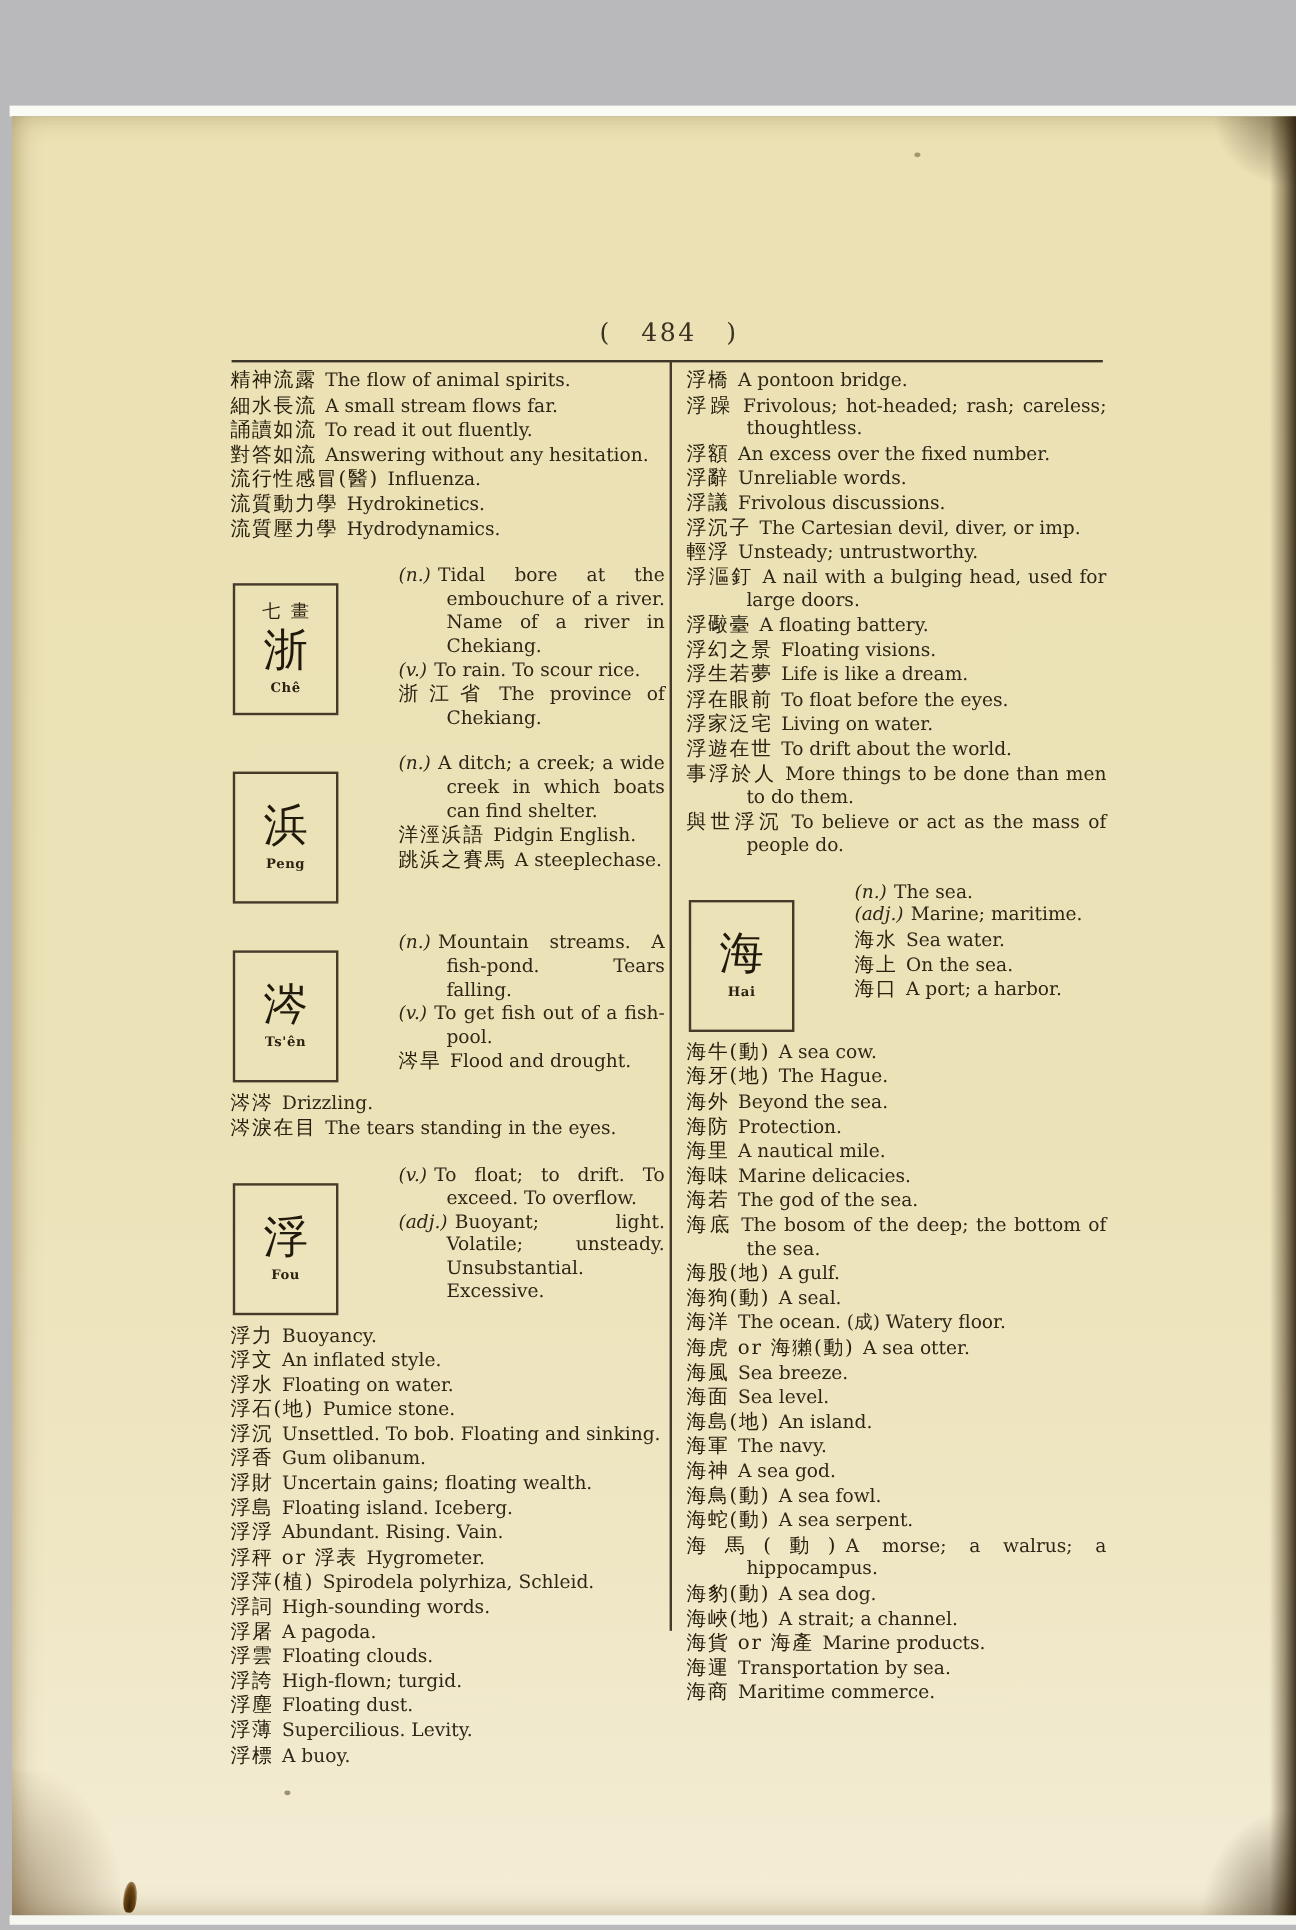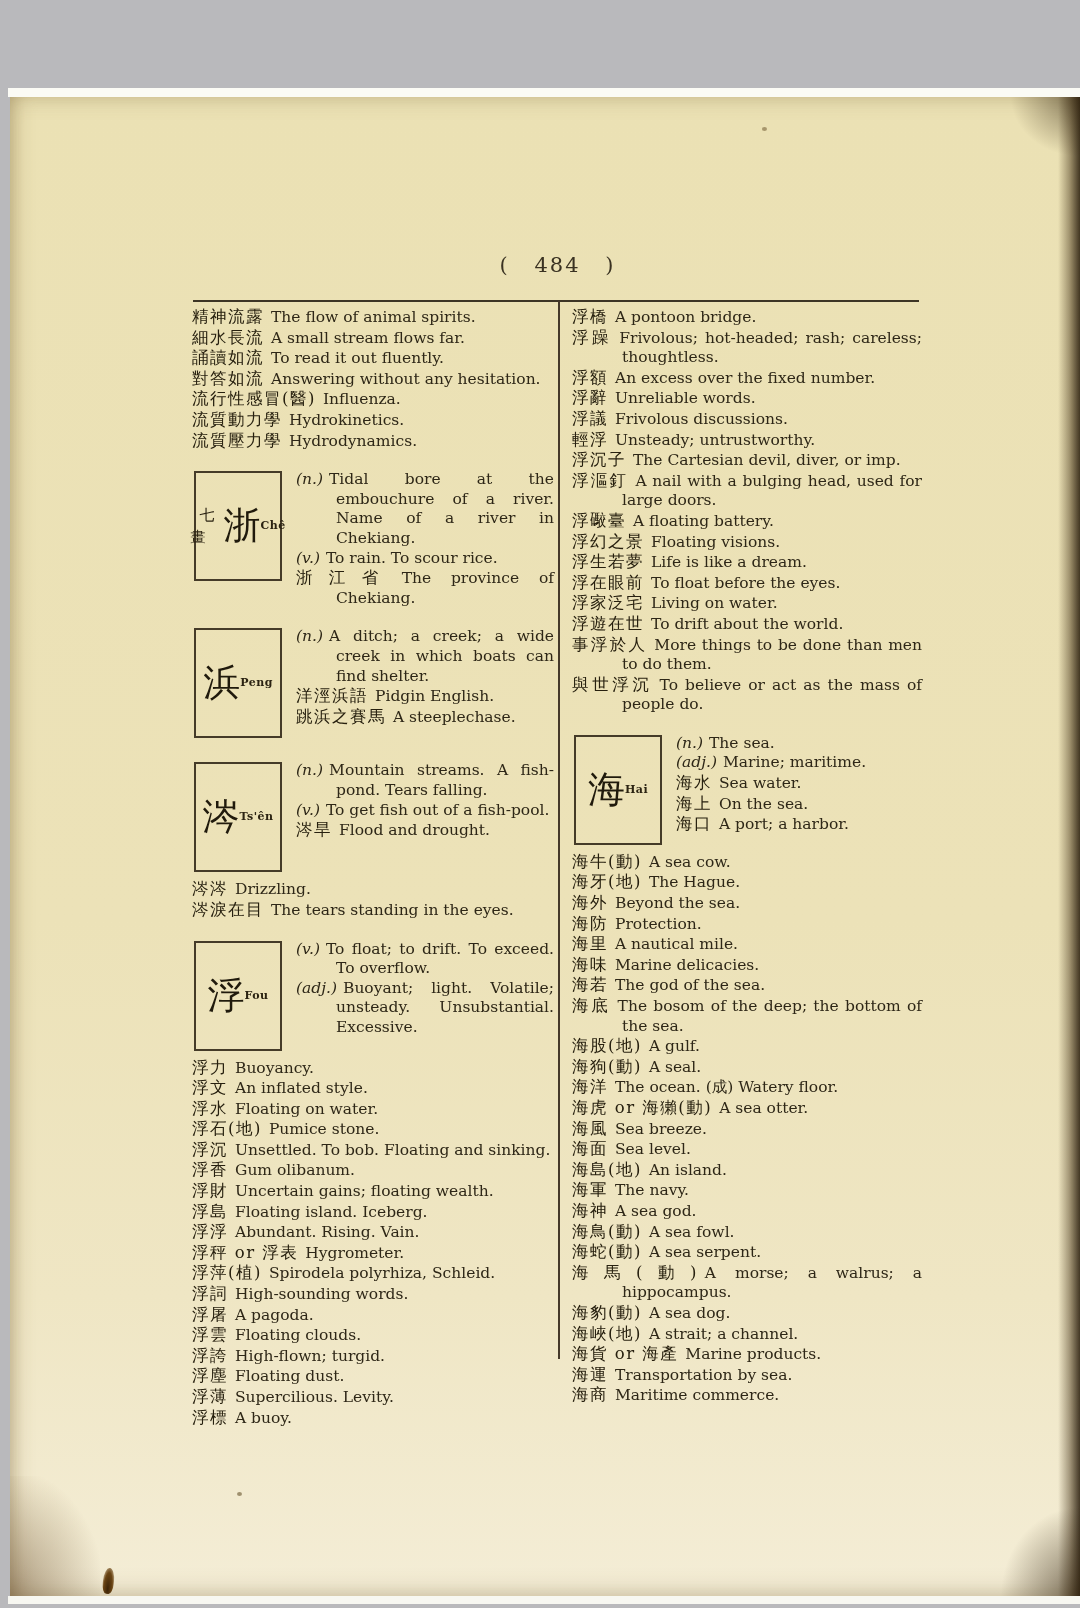--- a/index.html
+++ b/index.html
@@ -36,21 +36,21 @@
   }
   .ink-blob{
     position:absolute;left:93px;bottom:2px;width:11px;height:26px;
     background:radial-gradient(ellipse at 50% 80%,#3c2407 0%,#6b4514 55%,rgba(107,69,20,0) 100%);
     border-radius:50% 50% 40% 40%;transform:rotate(6deg);
   }
   .speck-1{position:absolute;left:227px;top:1395px;width:5px;height:4px;background:rgba(90,70,30,0.55);border-radius:50%;}
   .speck-2{position:absolute;left:752px;top:30px;width:5px;height:4px;background:rgba(100,75,35,0.5);border-radius:50%;}
 
   .page-number{
-    position:absolute;left:185px;width:725px;top:156px;
+    position:absolute;left:185px;width:725px;top:168px;
     text-align:center;font-size:21px;color:#3a3222;word-spacing:16px;letter-spacing:2px;
   }
   .header-rule{
     position:absolute;left:183px;width:726px;top:203px;height:2px;
     background:#3d3525;
   }
   .column-divider{
     position:absolute;left:548px;top:204px;height:1058px;width:2px;
     background:#45392a;
   }
@@ -62,28 +62,28 @@
   }
   .column.left{left:182px;width:362px;}
   .column.right{left:562px;width:350px;}
 
   .dict-line{padding-left:50px;text-indent:-50px;}
   .zh{font-size:16.5px;letter-spacing:1.5px;margin-right:7px;color:#27200f;}
   .en-it{margin-right:5px;}
 
   .head-block{display:flex;margin-top:18px;margin-bottom:3px;}
   .headword{
-    width:84px;min-width:84px;height:106px;border:2px solid #453b28;margin:2px 0 4px 2px;
-    display:flex;flex-direction:row;align-items:center;justify-content:center;
+    width:84px;min-width:84px;height:106px;border:2px solid #453b28;margin:17px 0 4px 2px;
+    display:flex;flex-direction:column;align-items:center;justify-content:center;
     text-indent:0;
   }
   .headword .strokes{font-size:15px;letter-spacing:9px;text-indent:9px;line-height:22px;color:#2b2312;}
   .headword .bigchar{font-size:37px;line-height:44px;color:#201a0c;letter-spacing:0;}
   .headword .roman{font-size:11px;font-weight:bold;letter-spacing:0.5px;line-height:20px;color:#2b2312;}
-  .defs{flex:1;padding-left:14px;padding-top:1px;}
+  .defs{flex:1;padding-left:14px;padding-top:1px;margin-left:36px;}
   .def-line{padding-left:40px;text-indent:-40px;}
   .pos{font-style:italic;margin-right:6px;}
 </style>
 </head>
 <body>
 
 <div class="edge-strip-top"></div>
 <div class="edge-strip-bottom"></div>
 
 <div class="paper">
@@ -216,23 +216,23 @@
   <div class="dict-line"><span class="zh">浮橋</span><span class="en">A pontoon bridge.</span></div>
 
   <div class="dict-line"><span class="zh">浮躁</span><span class="en">Frivolous; hot-headed; rash; careless; thoughtless.</span></div>
 
   <div class="dict-line"><span class="zh">浮額</span><span class="en">An excess over the fixed number.</span></div>
 
   <div class="dict-line"><span class="zh">浮辭</span><span class="en">Unreliable words.</span></div>
 
   <div class="dict-line"><span class="zh">浮議</span><span class="en">Frivolous discussions.</span></div>
 
+  <div class="dict-line"><span class="zh">浮沉子</span><span class="en">The Cartesian devil, diver, or imp.</span></div>
+
   <div class="dict-line"><span class="zh">輕浮</span><span class="en">Unsteady; untrustworthy.</span></div>
-
-  <div class="dict-line"><span class="zh">浮沉子</span><span class="en">The Cartesian devil, diver, or imp.</span></div>
 
   <div class="dict-line"><span class="zh">浮漚釘</span><span class="en">A nail with a bulging head, used for large doors.</span></div>
 
   <div class="dict-line"><span class="zh">浮礮臺</span><span class="en">A floating battery.</span></div>
 
   <div class="dict-line"><span class="zh">浮幻之景</span><span class="en">Floating visions.</span></div>
 
   <div class="dict-line"><span class="zh">浮生若夢</span><span class="en">Life is like a dream.</span></div>
 
   <div class="dict-line"><span class="zh">浮在眼前</span><span class="en">To float before the eyes.</span></div>

